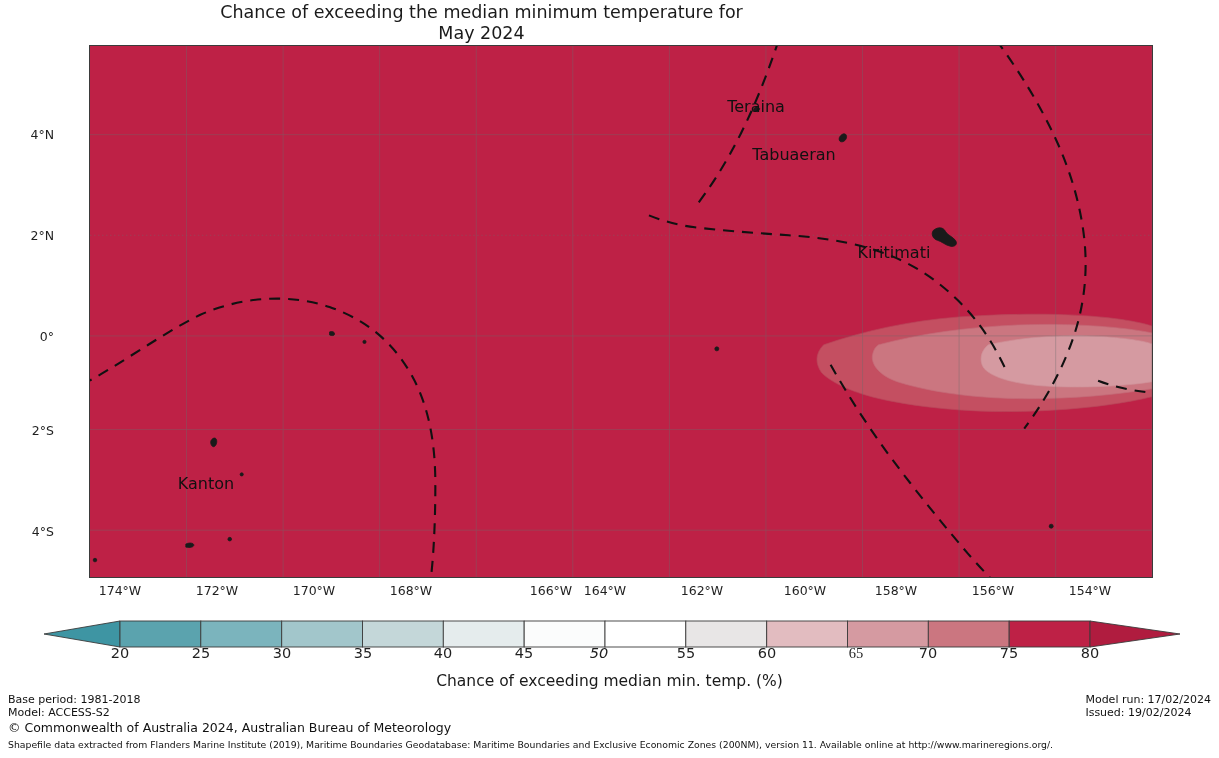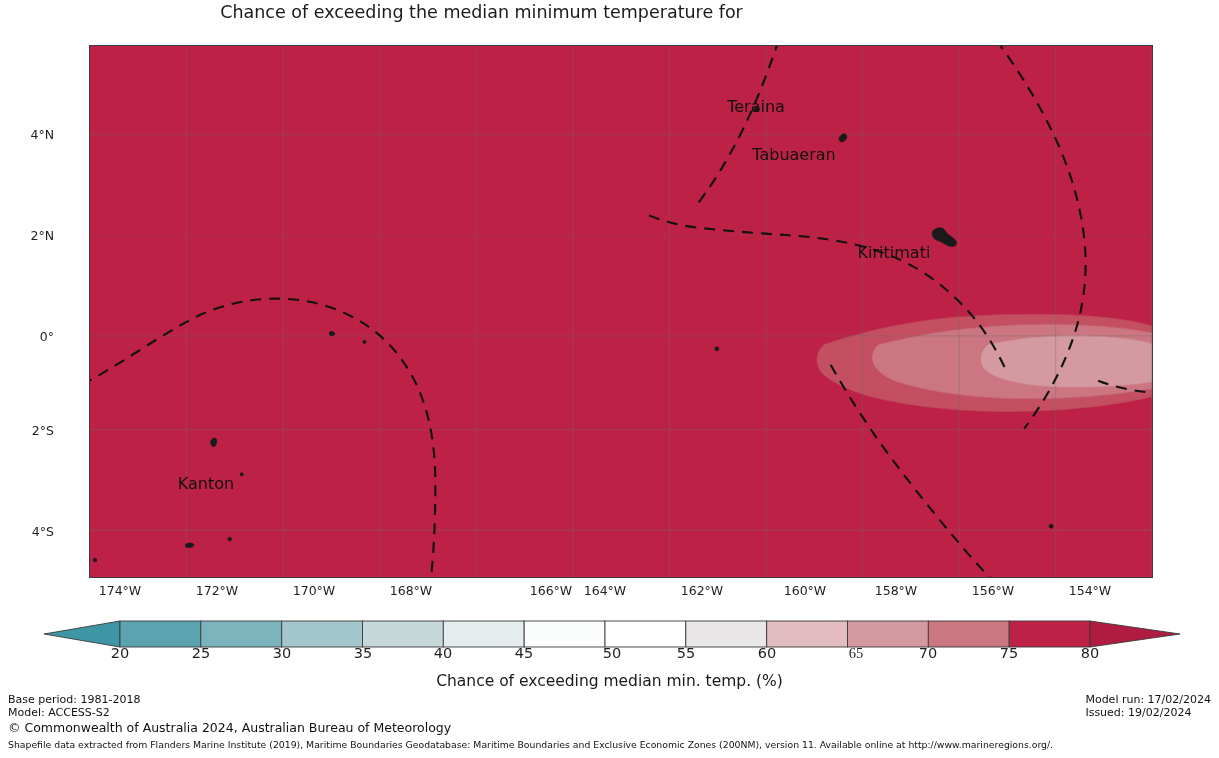--- a/index.html
+++ b/index.html
@@ -133,20 +133,21 @@
     color: #111111;
     white-space: nowrap;
     transform: translate(-50%, -50%);
   }
 </style>
 </head>
 <body>
 
 <div id="title-block">
   <span id="title-line1">Chance of exceeding the median minimum temperature for</span>
+  <span id="title-line2">May 2024</span>
 </div>
 
 <div id="plot-area">
   <div id="map-canvas">
     <svg viewBox="0 0 1064 533" preserveAspectRatio="none" xmlns="http://www.w3.org/2000/svg">
       <defs>
         <clipPath id="plotclip">
             <rect x="0" y="0" width="1064" height="533"></rect>
           </clipPath>
       </defs>
@@ -278,21 +279,21 @@
     <polygon points="1090,3 1090,29 1180,16" fill="#b01c3f" stroke="#3b3b3b" stroke-width="0.9"></polygon>
   </svg>
 </div>
 
 <div class="cbtick" style="left:120px;">20</div>
 <div class="cbtick" style="left:201px;">25</div>
 <div class="cbtick" style="left:282px;">30</div>
 <div class="cbtick" style="left:363px;">35</div>
 <div class="cbtick" style="left:443px;">40</div>
 <div class="cbtick" style="left:524px;">45</div>
-<div class="cbtick" style="left:612px;">50</div>
+<div class="cbtick" style="left:599px;font-style:italic;">50</div>
 <div class="cbtick" style="left:686px;">55</div>
 <div class="cbtick" style="left:767px;">60</div>
 <div class="cbtick" style="left:856px;font-family:Liberation Serif, serif;">65</div>
 <div class="cbtick" style="left:928px;">70</div>
 <div class="cbtick" style="left:1009px;">75</div>
 <div class="cbtick" style="left:1090px;">80</div>
 
 <div id="cb-label">Chance of exceeding median min. temp. (%)</div>
 
 <div id="footer-left">

